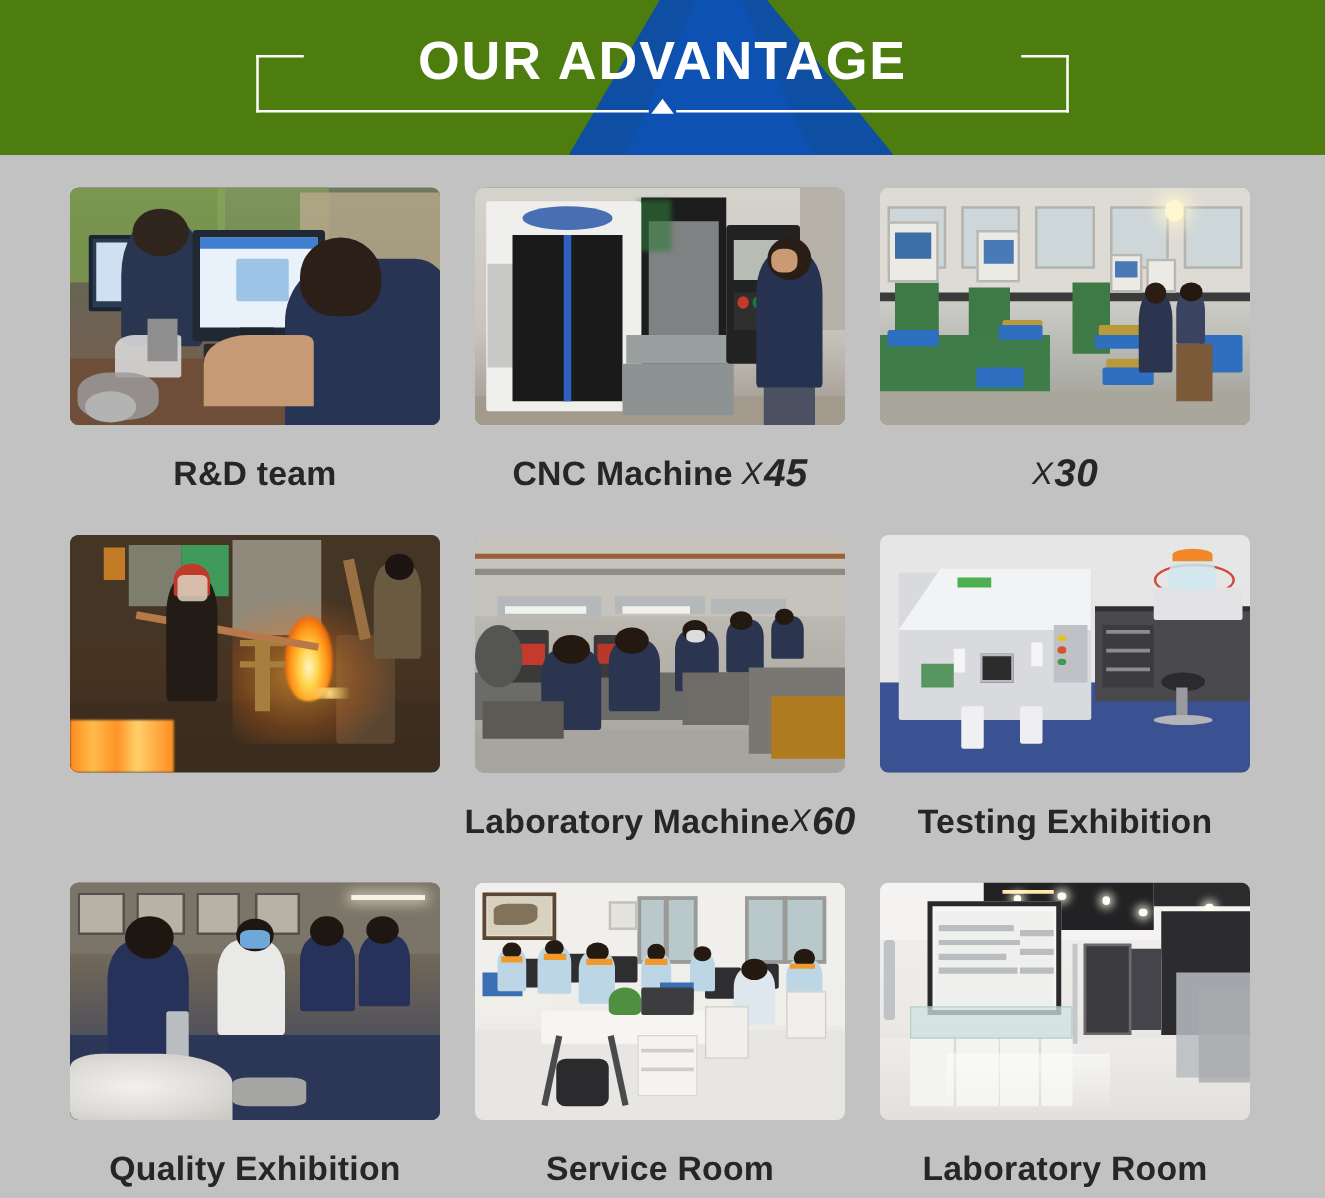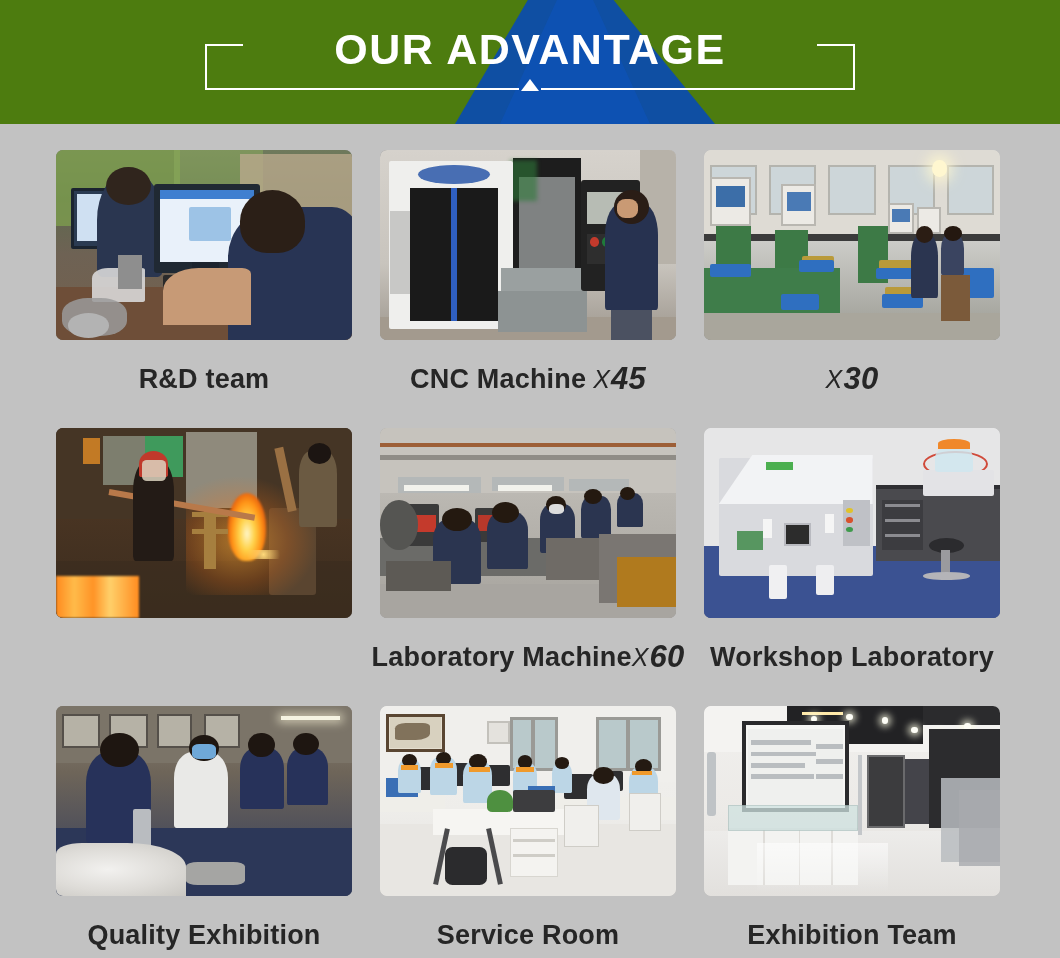--- a/index.html
+++ b/index.html
@@ -732,21 +732,21 @@
         <div class="layer lab-led lab-led1"></div>
         <div class="layer lab-led lab-led2"></div>
         <div class="layer lab-led lab-led3"></div>
         <div class="layer lab-tag"></div>
         <div class="layer lab-tag2"></div>
         <div class="layer lab-sticker"></div>
         <div class="layer lab-bot1"></div>
         <div class="layer lab-bot2"></div>
       </div>
       <div class="caption">
-        <span>Workshop Laboratory</span>
+        <span>Testing Exhibition</span>
       </div>
     </div>
 
     <div class="cell">
       <div class="photo">
         <div class="layer bg qi-bg"></div>
         <div class="layer qi-wall"></div>
         <div class="layer qi-win qi-w1"></div>
         <div class="layer qi-win qi-w2"></div>
         <div class="layer qi-win qi-w3"></div>
@@ -870,18 +870,18 @@
         <div class="layer ex-seam1"></div>
         <div class="layer ex-seam2"></div>
         <div class="layer ex-seam3"></div>
         <div class="layer ex-counter"></div>
         <div class="layer ex-rack"></div>
         <div class="layer ex-rack2"></div>
         <div class="layer ex-handle"></div>
         <div class="layer ex-refl"></div>
       </div>
       <div class="caption">
-        <span>Exhibition Team</span>
+        <span>Laboratory Room</span>
       </div>
     </div>
 
   </div>
 </div>
 
 </body></html>

